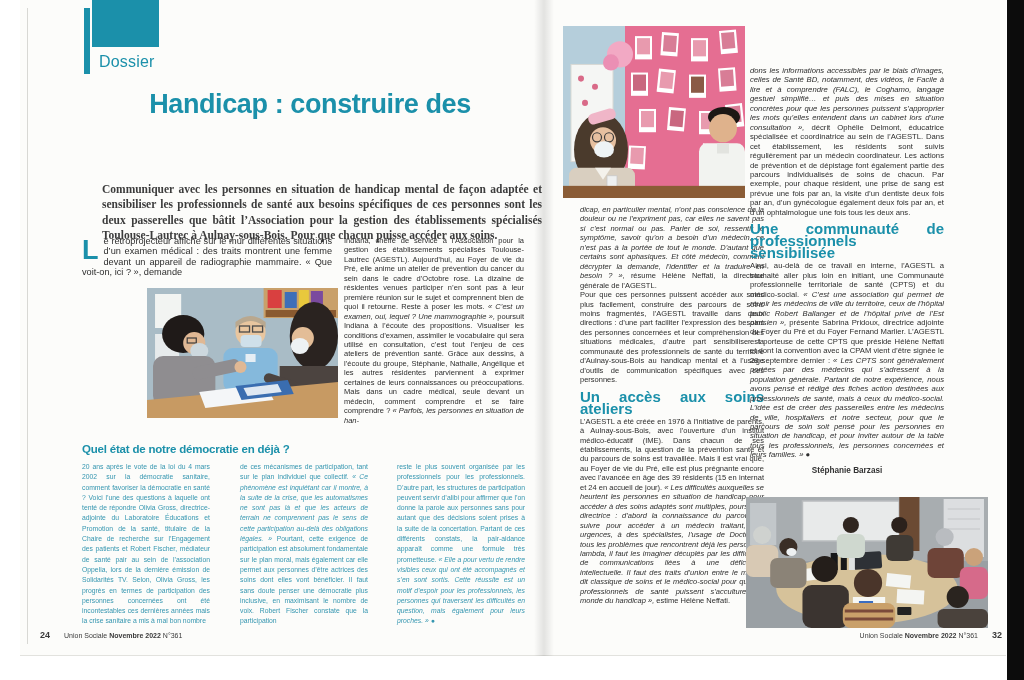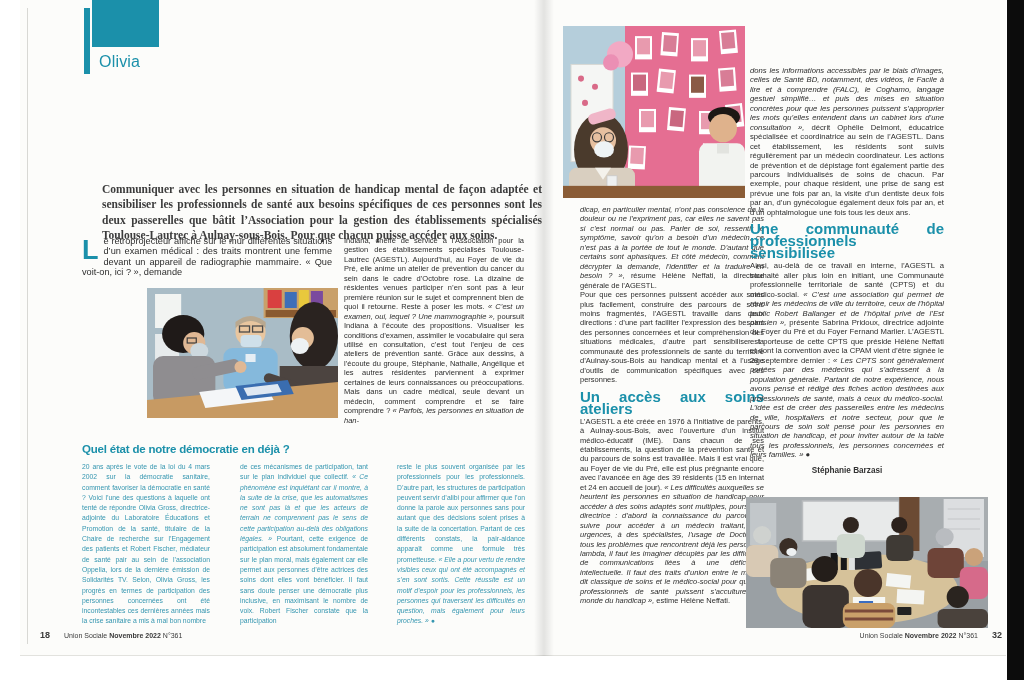--- a/index.html
+++ b/index.html
@@ -77,24 +77,24 @@
 <body>
 
 <div class="canvas">
   <div class="page-bg"></div>
   <div class="page-edge-left"></div>
   <div class="page-edge-bottom"></div>
   <div class="gutter"></div>
 
   <div class="abs dossier-bar"></div>
   <div class="abs dossier-flag"></div>
-  <div class="abs dossier-label">Olivia</div>
+  <div class="abs dossier-label">Dossier</div>
 
   <h1 class="abs title" style="margin:0;">
-    <br>
+    <span>Handicap : construire des</span><br>
   </h1>
 
   <p class="abs intro" style="margin:17px;font-family:Liberation Serif, serif;">Communiquer avec les personnes en situation de handicap mental de façon adaptée et sensibiliser les professionnels de santé aux besoins spécifiques de ces personnes sont les deux passerelles que bâtit l’Association pour la gestion des établissements spécialisés Toulouse-Lautrec à Aulnay-sous-Bois. Pour que chacun puisse accéder aux soins.</p>
 
   <div class="abs bodytxt col-a">
     <span class="dropcap">L</span><span>e rétroprojecteur affiche sur le mur différentes situations d’un examen médical : des traits montrent une femme devant un appareil de radiographie mammaire. « Que voit-on, ici ? », demande</span>
   </div>
 
   <div class="abs photo photo-left">
     <svg width="100%" height="100%" viewBox="0 0 190 130" preserveAspectRatio="none">
@@ -146,21 +146,21 @@
   <div class="abs sec-head">Quel état de notre démocratie en déjà ?</div>
   <div class="abs sec-col sec-col-1">20 ans après le vote de la loi du 4 mars 2002 sur la démocratie sanitaire, comment favoriser la démocratie en santé ? Voici l’une des questions à laquelle ont tenté de répondre Olivia Gross, directrice-adjointe du Laboratoire Éducations et Promotion de la santé, titulaire de la Chaire de recherche sur l’Engagement des patients et Robert Fischer, médiateur de santé pair au sein de l’association Oppelia, lors de la dernière émission de Solidarités TV. Selon, Olivia Gross, les progrès en termes de participation des personnes concernées ont été incontestables ces dernières années mais la crise sanitaire a mis à mal bon nombre</div>
   <div class="abs sec-col sec-col-2">
     <span>de ces mécanismes de participation, tant sur le plan individuel que collectif. </span><span class="it">« Ce phénomène est inquiétant car il montre, à la suite de la crise, que les automatismes ne sont pas là et que les acteurs de terrain ne comprennent pas le sens de cette participation au-delà des obligations légales. » </span><span>Pourtant, cette exigence de participation est absolument fondamentale sur le plan moral, mais également car elle permet aux personnes d’être actrices des soins dont elles vont bénéficier. Il faut sans doute penser une démocratie plus inclusive, en maximisant le nombre de voix. Robert Fischer constate que la participation</span>
   </div>
   <div class="abs sec-col sec-col-3">
     <span>reste le plus souvent organisée par les professionnels pour les professionnels. D’autre part, les structures de participation peuvent servir d’alibi pour affirmer que l’on donne la parole aux personnes sans pour autant que des décisions soient prises à la suite de la concertation. Partant de ces différents constats, la pair-aidance apparaît comme une formule très prometteuse. </span><span class="it">« Elle a pour vertu de rendre visibles ceux qui ont été accompagnés et s’en sont sortis. Cette réussite est un motif d’espoir pour les professionnels, les personnes qui traversent les difficultés en question, mais également pour leurs proches. » </span><span>●</span>
   </div>
 
   <div class="abs footer footer-left">
-    <span class="pnum">18</span><span class="ftext"><span>Union Sociale </span><span class="b">Novembre 2022</span><span> N°361</span></span>
+    <span class="pnum">24</span><span class="ftext"><span>Union Sociale </span><span class="b">Novembre 2022</span><span> N°361</span></span>
   </div>
 
   <div class="abs photo photo-rtop">
     <svg width="100%" height="100%" viewBox="0 0 182 170" preserveAspectRatio="none">
       <rect x="0" y="0" width="62" height="170" fill="#b5cedb"></rect>
       <rect x="62" y="0" width="120" height="170" fill="#e56e92"></rect>
       <rect x="8" y="38" width="42" height="96" fill="#f5f6f4" stroke="#d9d9d4" stroke-width="1"></rect>
       <circle cx="18" cy="52" r="3" fill="#d96a88"></circle>
         <circle cx="32" cy="60" r="3" fill="#d96a88"></circle>
       <circle cx="22" cy="76" r="3" fill="#d96a88"></circle>

